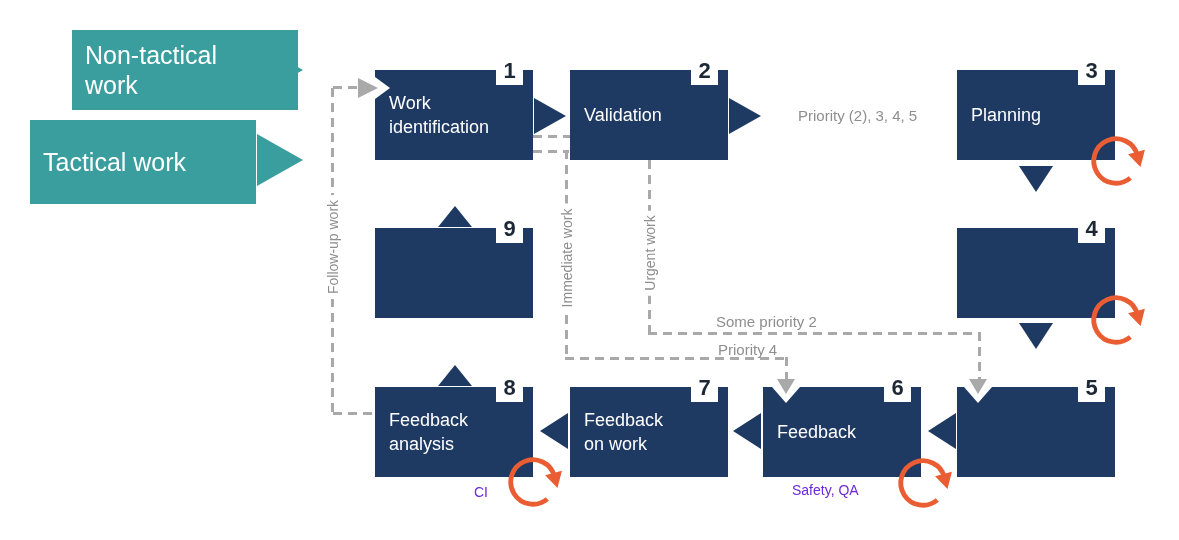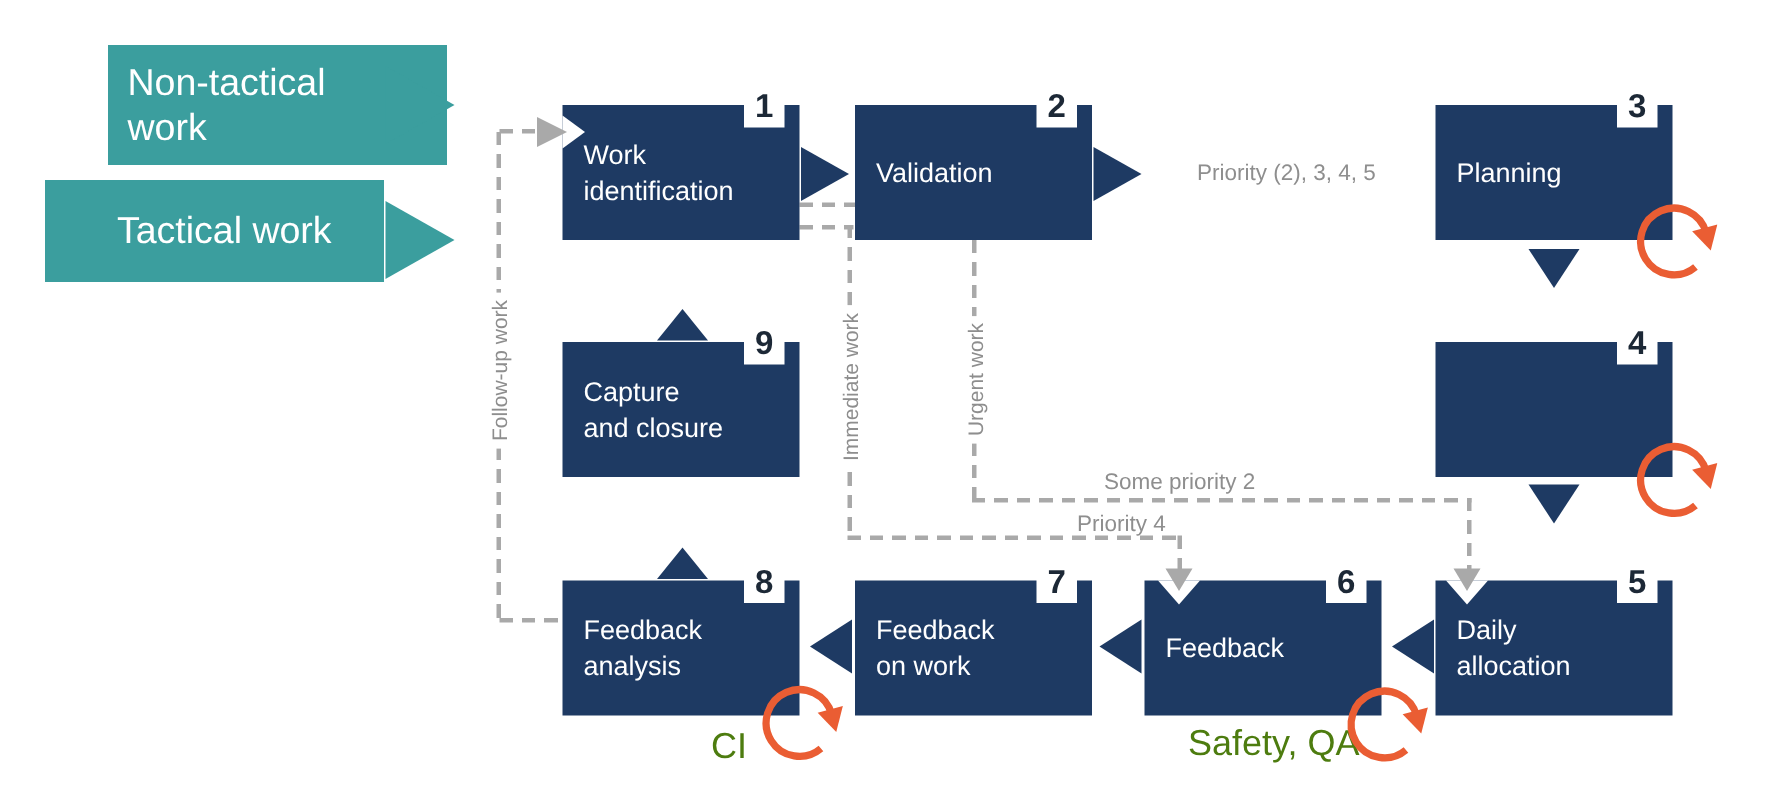--- a/index.html
+++ b/index.html
@@ -34,33 +34,33 @@
   .arr-down-gray{width:0;height:0;border-top:15px solid #a9a9a9;border-left:9px solid transparent;border-right:9px solid transparent;}
 
   
   .notch-right{width:0;height:0;border-left:15px solid #ffffff;border-top:11px solid transparent;border-bottom:11px solid transparent;}
   .notch-down{width:0;height:0;border-top:16px solid #ffffff;border-left:14px solid transparent;border-right:14px solid transparent;}
 
   
   .vlabel{position:absolute;transform:translate(-50%,-50%) rotate(-90deg);background:#ffffff;
     color:#8e8e8e;font-size:14px;padding:2px 5px;white-space:nowrap;}
   .glabel{position:absolute;color:#8e8e8e;font-size:15px;white-space:nowrap;}
-  .glabel-lg{position:absolute;color:#4d7c0f;font-size:24px;white-space:nowrap;}
+  .glabel-lg{position:absolute;color:#6d28d9;font-size:14px;white-space:nowrap;}
 </style>
 </head>
 <body>
 
 <div id="canvas">
 
   <div class="abs legend-box" style="left:30px;top:30px;width:226px;height:80px;margin-left:42px;">
     <span class="lbl">Non-tactical
 work</span>
   </div>
   <div class="abs tri-teal" style="left:257px;top:44px;"></div>
-  <div class="abs legend-box" style="left:30px;top:120px;width:226px;height:68px;justify-content:center;">
+  <div class="abs legend-box" style="left:30px;top:120px;width:226px;height:84px;">
     <span class="lbl">Tactical work</span>
   </div>
   <div class="abs tri-teal" style="left:257px;top:134px;"></div>
 
   <div class="abs dash-v" style="left:331px;top:88px;height:326px;"></div>
   <div class="abs dash-h" style="left:333px;top:86px;width:26px;"></div>
   <div class="abs dash-h" style="left:333px;top:412px;width:44px;"></div>
   <div class="abs dash-h" style="left:533px;top:135px;width:37px;"></div>
   <div class="abs dash-h" style="left:533px;top:150px;width:36px;"></div>
   <div class="abs dash-v" style="left:565px;top:150px;height:209px;"></div>
@@ -78,44 +78,40 @@
   <div class="abs pbox" style="left:570px;top:70px;width:158px;height:90px;">
     <div class="badge">2</div>
     <span class="lbl">Validation</span>
   </div>
   <div class="abs pbox" style="left:957px;top:70px;width:158px;height:90px;">
     <div class="badge">3</div>
     <span class="lbl">Planning</span>
   </div>
   <div class="abs pbox" style="left:375px;top:228px;width:158px;height:90px;">
     <div class="badge">9</div>
-    <span class="lbl">Capture
-and closure</span>
   </div>
   <div class="abs pbox" style="left:957px;top:228px;width:158px;height:90px;">
     <div class="badge">4</div>
   </div>
   <div class="abs pbox" style="left:375px;top:387px;width:158px;height:90px;">
     <div class="badge">8</div>
     <span class="lbl">Feedback
 analysis</span>
   </div>
   <div class="abs pbox" style="left:570px;top:387px;width:158px;height:90px;">
     <div class="badge">7</div>
     <span class="lbl">Feedback
 on work</span>
   </div>
   <div class="abs pbox" style="left:763px;top:387px;width:158px;height:90px;">
     <div class="badge">6</div>
     <span class="lbl">Feedback</span>
   </div>
   <div class="abs pbox" style="left:957px;top:387px;width:158px;height:90px;">
     <div class="badge">5</div>
-    <span class="lbl">Daily
-allocation</span>
   </div>
 
   <div class="abs tri-r" style="left:534px;top:98px;"></div>
   <div class="abs tri-r" style="left:729px;top:98px;"></div>
   <div class="abs tri-d" style="left:1019px;top:166px;"></div>
   <div class="abs tri-d" style="left:1019px;top:323px;"></div>
   <div class="abs tri-u" style="left:438px;top:206px;"></div>
   <div class="abs tri-u" style="left:438px;top:365px;"></div>
   <div class="abs tri-l" style="left:540px;top:413px;"></div>
   <div class="abs tri-l" style="left:733px;top:413px;"></div>
@@ -126,21 +122,21 @@
   <div class="abs notch-down" style="left:964px;top:387px;"></div>
   <div class="abs arr-right-gray" style="left:358px;top:78px;"></div>
   <div class="abs arr-down-gray" style="left:777px;top:379px;"></div>
   <div class="abs arr-down-gray" style="left:969px;top:379px;"></div>
 
   <div class="vlabel" style="left:333px;top:247px;">Follow-up work</div>
   <div class="vlabel" style="left:567px;top:258px;">Immediate work</div>
   <div class="vlabel" style="left:650px;top:253px;">Urgent work</div>
 
   <div class="glabel" style="left:798px;top:107px;">Priority (2), 3, 4, 5</div>
-  <div class="glabel" style="left:736px;top:313px;">Some priority 2</div>
+  <div class="glabel" style="left:716px;top:313px;">Some priority 2</div>
   <div class="glabel" style="left:718px;top:341px;">Priority 4</div>
   <div class="glabel-lg" style="left:474px;top:484px;">CI</div>
   <div class="glabel-lg" style="left:792px;top:482px;">Safety, QA</div>
 
   <svg class="abs" style="left:1087px;top:132px;" width="58" height="58" viewBox="0 0 60 60">
     <path d="M44.8 47.6 A23 23 0 1 1 52.2 24" fill="none" stroke="#ea5d33" stroke-width="5"></path>
     <path d="M-5 -9 L11 0 L-5 9 Z" fill="#ea5d33" transform="translate(52.5 25.5) rotate(75)"></path>
   </svg>
   <svg class="abs" style="left:1087px;top:291px;" width="58" height="58" viewBox="0 0 60 60">
     <path d="M44.8 47.6 A23 23 0 1 1 52.2 24" fill="none" stroke="#ea5d33" stroke-width="5"></path>

